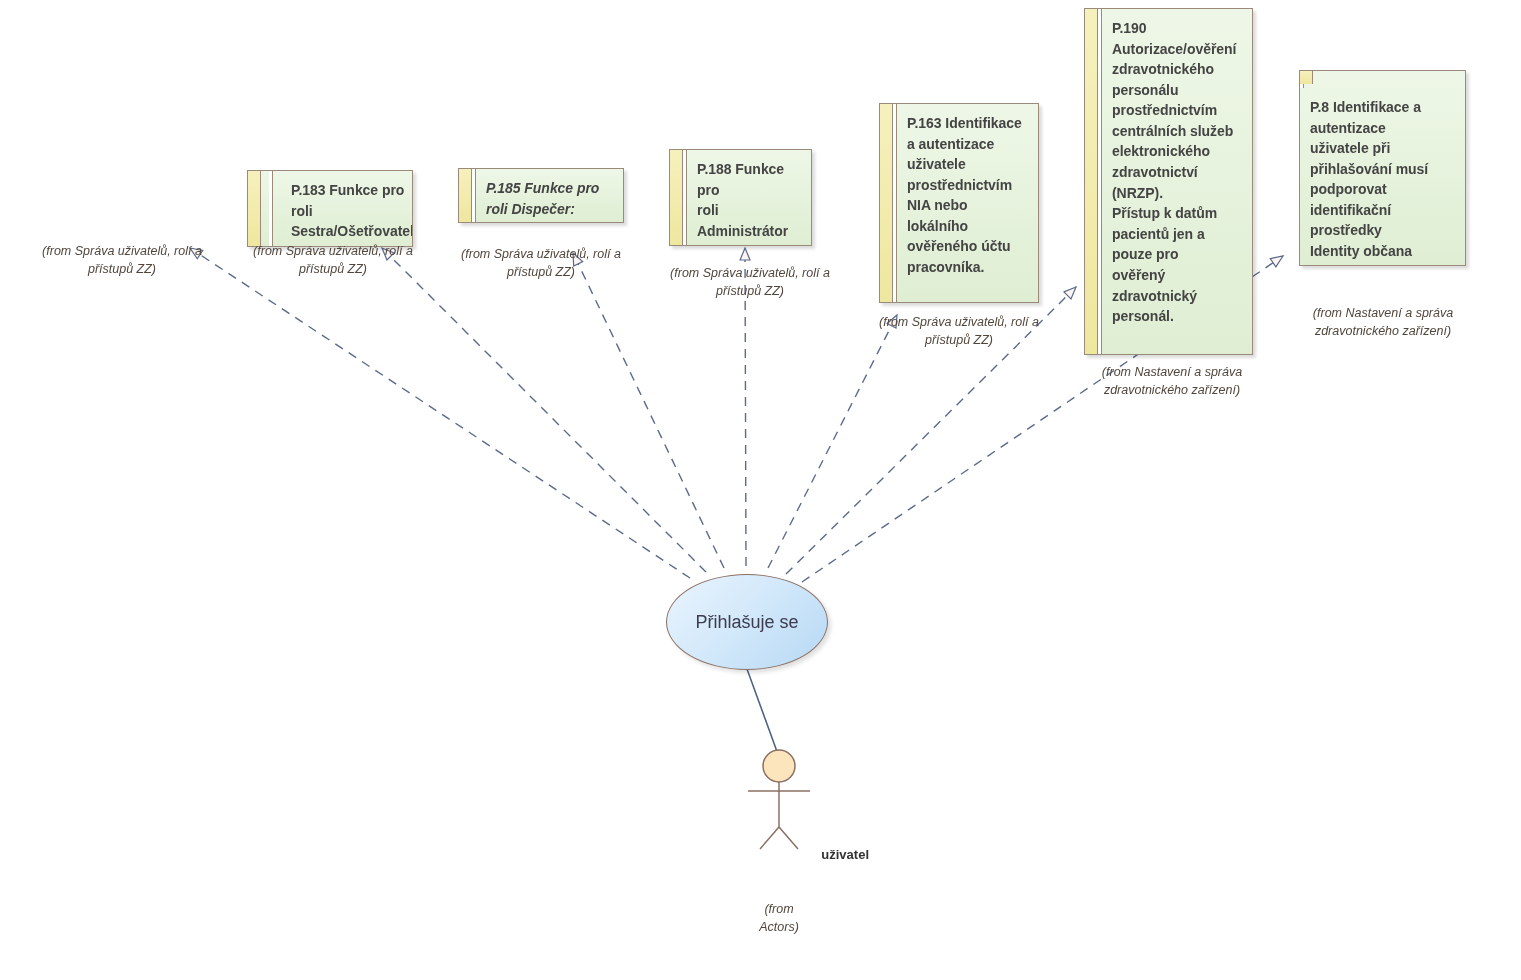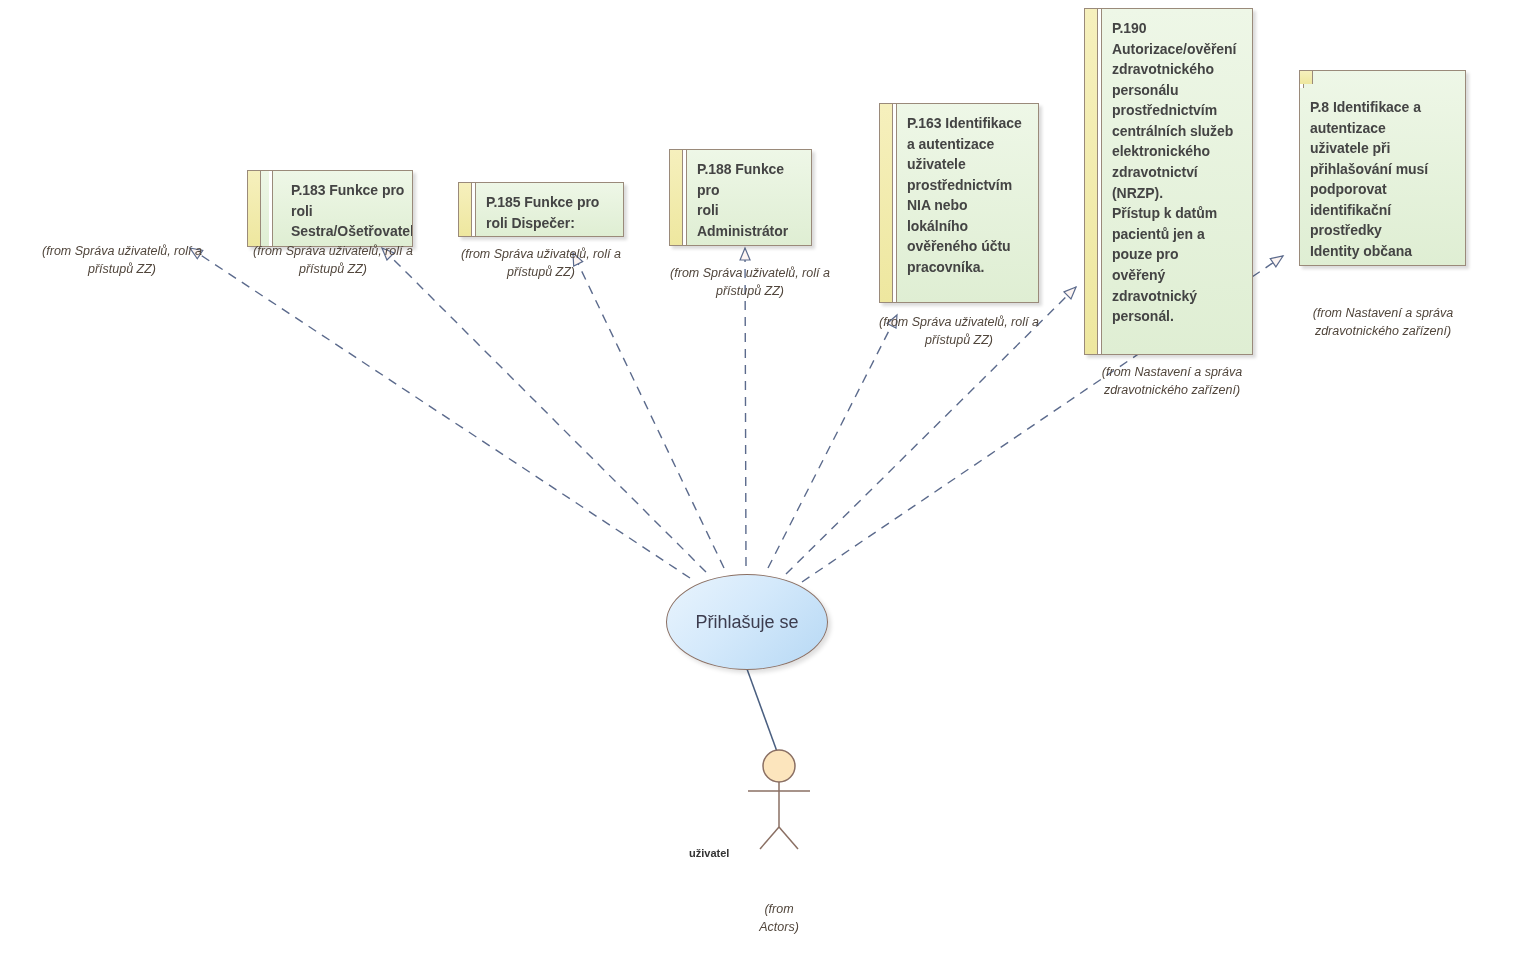--- a/index.html
+++ b/index.html
@@ -87,22 +87,22 @@
     justify-content: center;
   }
   .usecase-label {
     font-size: 18px;
     color: #3c3c4e;
     font-weight: normal;
   }
   .actor-label {
     position: absolute;
     width: 180px;
-    text-align: left;
-    font-size: 11px;
+    text-align: right;
+    font-size: 13px;
     font-weight: bold;
     color: #333333;
   }
   .actor-from {
     position: absolute;
     width: 180px;
     text-align: center;
     font-size: 12.5px;
     font-style: italic;
     color: #51463c;
@@ -156,21 +156,21 @@
       <div class="req-stripe"></div>
       <div class="req-gap"></div>
       <div class="req-text">P.183  Funkce pro
 roli
 Sestra/Ošetřovatel:</div>
     </div>
   </div>
   <div class="req-from" style="left:203px; top:242px; width:260px;">(from Správa uživatelů, rolí a
 přístupů ZZ)</div>
 
-  <div class="req-node" style="left:458px; top:182px;">
+  <div class="req-node" style="left:458px; top:168px;font-style:italic;">
     <div class="req-box" style="width:166px; height:55px;">
       <div class="req-stripe"></div>
       <div class="req-gap"></div>
       <div class="req-text">P.185  Funkce pro
 roli Dispečer:</div>
     </div>
   </div>
   <div class="req-from" style="left:411px; top:245px; width:260px;">(from Správa uživatelů, rolí a
 přístupů ZZ)</div>
 

